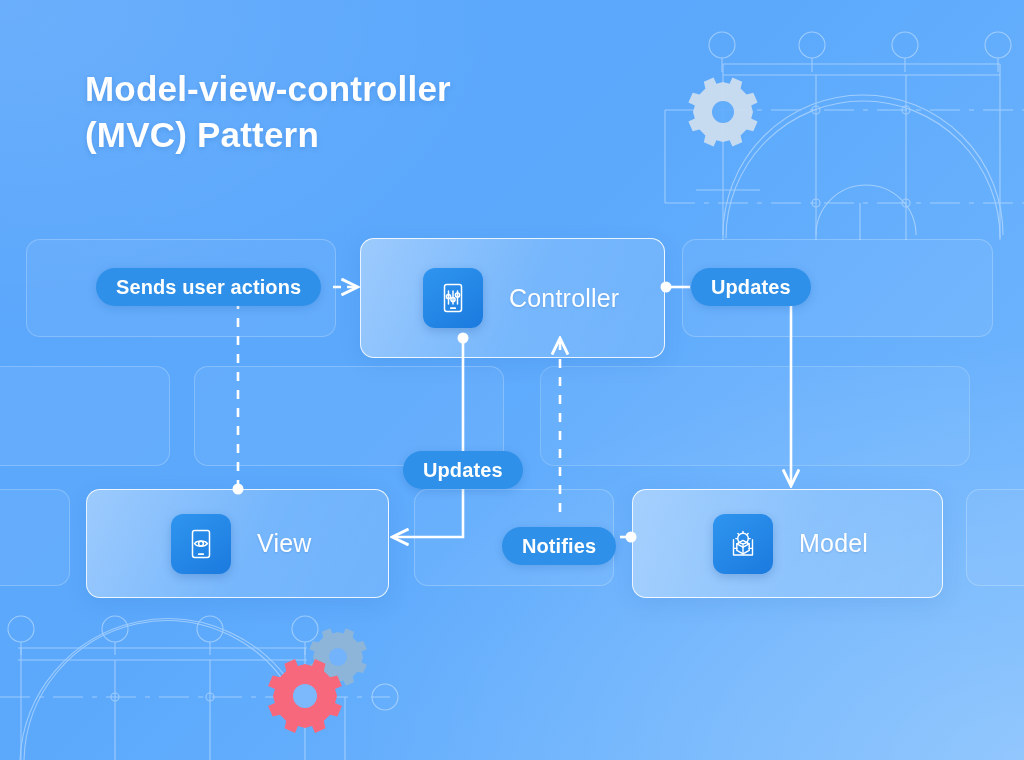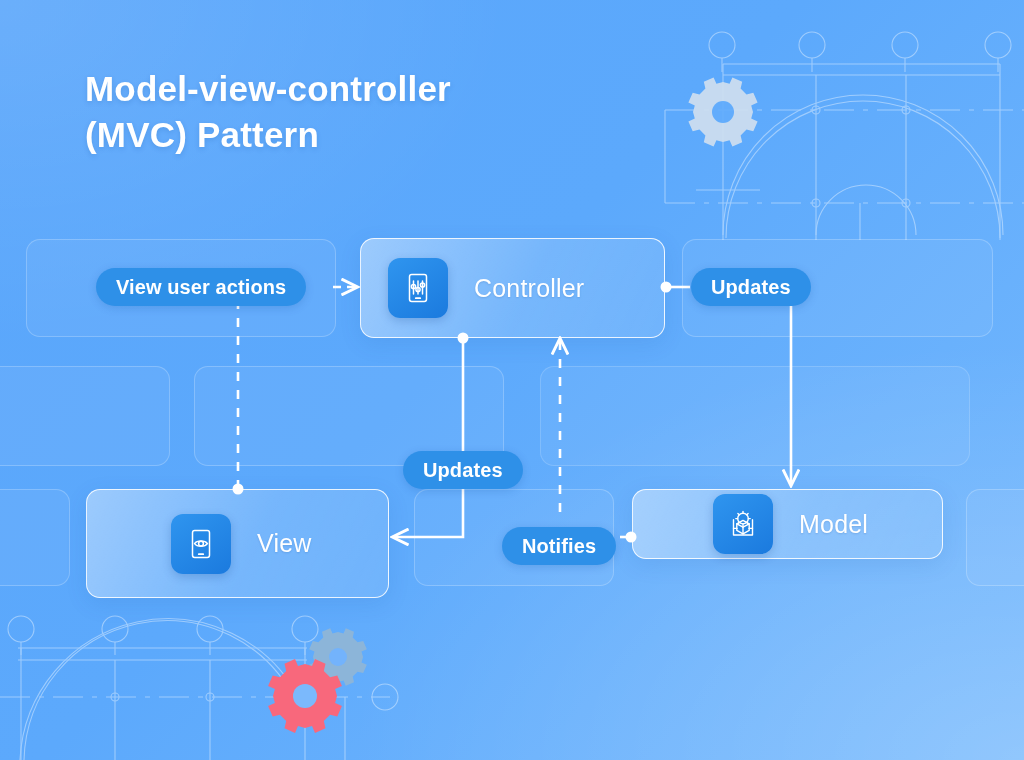--- a/index.html
+++ b/index.html
@@ -182,21 +182,21 @@
 
     <g stroke="#ffffff" fill="none" stroke-width="2.6">
       <circle cx="631" cy="537" r="5.5" fill="#ffffff" stroke="none"></circle>
       <path d="M631 537 L620 537"></path>
       <path d="M560 512 L560 340" stroke-dasharray="9 9" marker-end="url(#arrDash)"></path>
     </g>
   </svg>
 
   <div id="nodes-layer">
 
-    <div class="node" style="left:360px; top:238px; width:305px; height:100px; padding-left:27px;">
+    <div class="node" style="left:360px; top:238px; width:305px; height:120px; padding-left:62px;">
       <span class="tile">
         <svg width="34" height="34" viewBox="0 0 34 34" fill="none" stroke="#ffffff" stroke-width="1.5" stroke-linecap="round">
           <rect x="8.5" y="3.5" width="17" height="27" rx="2.2"></rect>
           <line x1="12.5" y1="10" x2="12.5" y2="23"></line>
           <line x1="17" y1="10" x2="17" y2="23"></line>
           <line x1="21.5" y1="10" x2="21.5" y2="23"></line>
           <circle cx="12.5" cy="15.5" r="2.1"></circle>
           <circle cx="17" cy="18.5" r="2.1"></circle>
           <circle cx="21.5" cy="14" r="2.1"></circle>
           <line x1="14.8" y1="27.2" x2="19.2" y2="27.2" stroke-width="1.8"></line>
@@ -210,21 +210,21 @@
         <svg width="34" height="34" viewBox="0 0 34 34" fill="none" stroke="#ffffff" stroke-width="1.5" stroke-linecap="round">
           <rect x="8.5" y="3.5" width="17" height="27" rx="2.2"></rect>
           <path d="M10.6 16.6 C13 13.2 21 13.2 23.4 16.6 C21 20 13 20 10.6 16.6 Z"></path>
           <circle cx="17" cy="16.6" r="2.4"></circle>
           <line x1="14.8" y1="27.2" x2="19.2" y2="27.2" stroke-width="1.8"></line>
         </svg>
       </span>
       <span class="node-label">View</span>
     </div>
 
-    <div class="node" style="left:632px; top:489px; width:311px; height:70px; padding-left:80px;">
+    <div class="node" style="left:632px; top:489px; width:311px; height:109px; padding-left:80px;">
       <span class="tile">
         <svg width="36" height="36" viewBox="0 0 36 36" fill="none" stroke="#ffffff" stroke-width="1.4" stroke-linecap="round" stroke-linejoin="round">
 
           <circle cx="18" cy="12.6" r="5.3"></circle>
           <g>
             <line x1="18" y1="5.4" x2="18" y2="7.3"></line>
             <line x1="18" y1="17.9" x2="18" y2="19.8"></line>
             <line x1="10.8" y1="12.6" x2="12.7" y2="12.6"></line>
             <line x1="23.3" y1="12.6" x2="25.2" y2="12.6"></line>
             <line x1="12.9" y1="7.5" x2="14.2" y2="8.8"></line>
@@ -239,21 +239,21 @@
 
           <path d="M18 14.4 L24.2 17.8 L24.2 24.4 L18 27.8 L11.8 24.4 L11.8 17.8 Z"></path>
           <path d="M11.8 17.8 L18 21.2 L24.2 17.8"></path>
           <path d="M18 21.2 L18 27.8"></path>
         </svg>
       </span>
       <span class="node-label">Model</span>
     </div>
   </div>
 
-  <div class="pill" style="left:96px; top:268px;">View user actions</div>
+  <div class="pill" style="left:96px; top:268px;">Sends user actions</div>
 
   <div class="pill" style="left:691px; top:268px;">Updates</div>
 
   <div class="pill" style="left:403px; top:451px;">Updates</div>
 
   <div class="pill" style="left:502px; top:519px;margin-top:8px;">Notifies</div>
 
   <svg id="gears" viewBox="0 0 1024 760" width="1024" height="760">
 
     <g transform="translate(723,112)" opacity="0.92">

